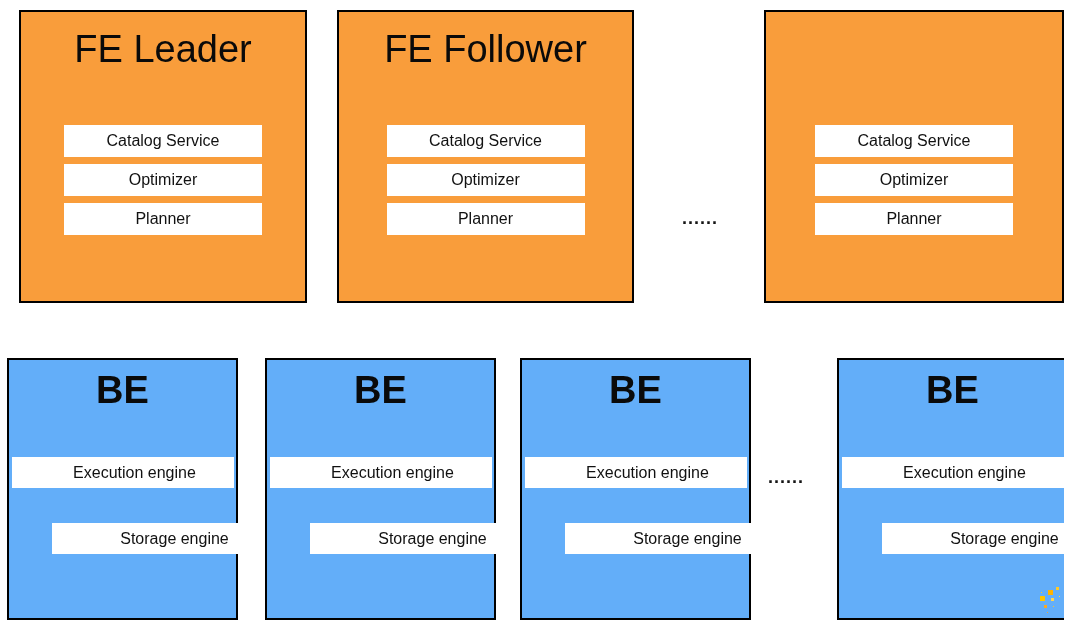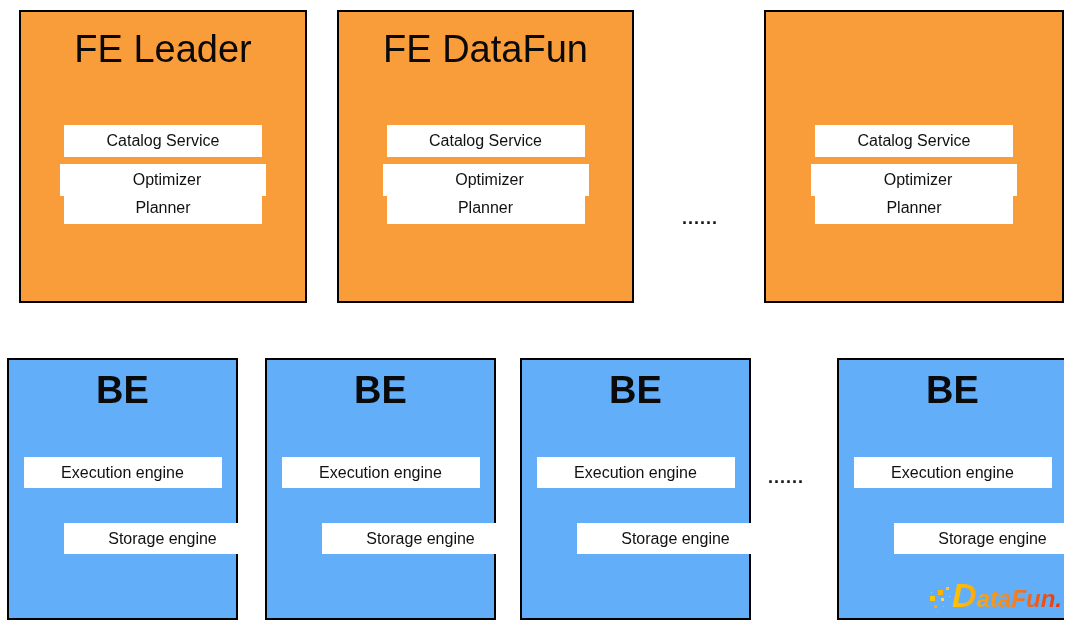--- a/index.html
+++ b/index.html
@@ -46,23 +46,23 @@
     background: #ffffff;
     display: flex;
     align-items: center;
     justify-content: center;
     font-size: 16px;
     color: #111111;
     white-space: nowrap;
   }
   .fe-box .module { height: 32px; }
   .fe-box .module.m0 { top: 113px; }
-  .fe-box .module.m1 { top: 152px; padding-left: 8px; }
-  .fe-box .module.m2 { top: 180px; }
-  .be-box .module { height: 31px; }
+  .fe-box .module.m1 { top: 152px; }
+  .fe-box .module.m2 { top: 191px; }
+  .be-box .module { height: 31px; padding-left: 24px; }
   .be-box .module.m0 { top: 97px; }
   .be-box .module.m1 { top: 163px; margin-left: 40px; }
   .dots {
     position: absolute;
     width: 46px;
     text-align: center;
     font-weight: 700;
     font-size: 18px;
     letter-spacing: 1px;
     color: #141414;
@@ -128,21 +128,21 @@
 <div class="canvas">
 
   <section class="box fe-box pos-0">
     <h2 class="box-title">FE Leader</h2>
     <div class="module m0">Catalog Service</div>
     <div class="module m1">Optimizer</div>
     <div class="module m2">Planner</div>
   </section>
 
   <section class="box fe-box pos-1">
-    <h2 class="box-title">FE DataFun</h2>
+    <h2 class="box-title">FE Follower</h2>
     <div class="module m0">Catalog Service</div>
     <div class="module m1">Optimizer</div>
     <div class="module m2">Planner</div>
   </section>
 
   <div class="dots fe-dots">......</div>
 
   <section class="box fe-box pos-2">
     <div class="module m0">Catalog Service</div>
     <div class="module m1">Optimizer</div>
@@ -168,17 +168,16 @@
   </section>
 
   <div class="dots be-dots">......</div>
 
   <section class="box be-box pos-3">
     <h2 class="box-title">BE</h2>
     <div class="module m0">Execution engine</div>
     <div class="module m1">Storage engine</div>
     <div class="logo">
       <span class="logo-pixels"></span>
-      <span class="logo-text">DataFun.</span>
     </div>
   </section>
 
 </div>
 
 </body></html>

